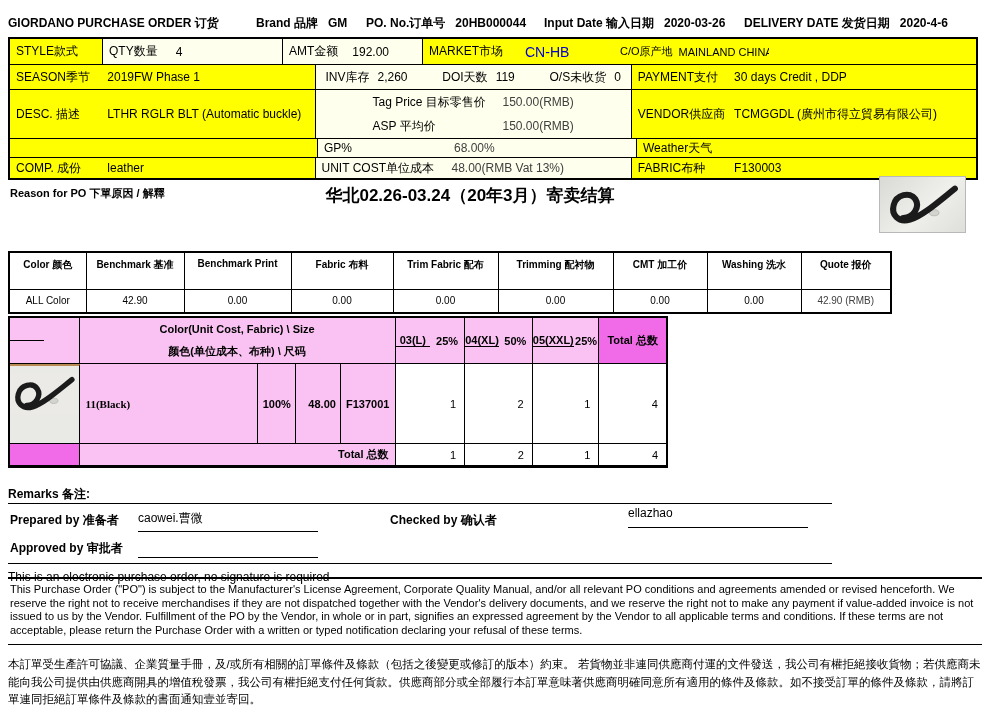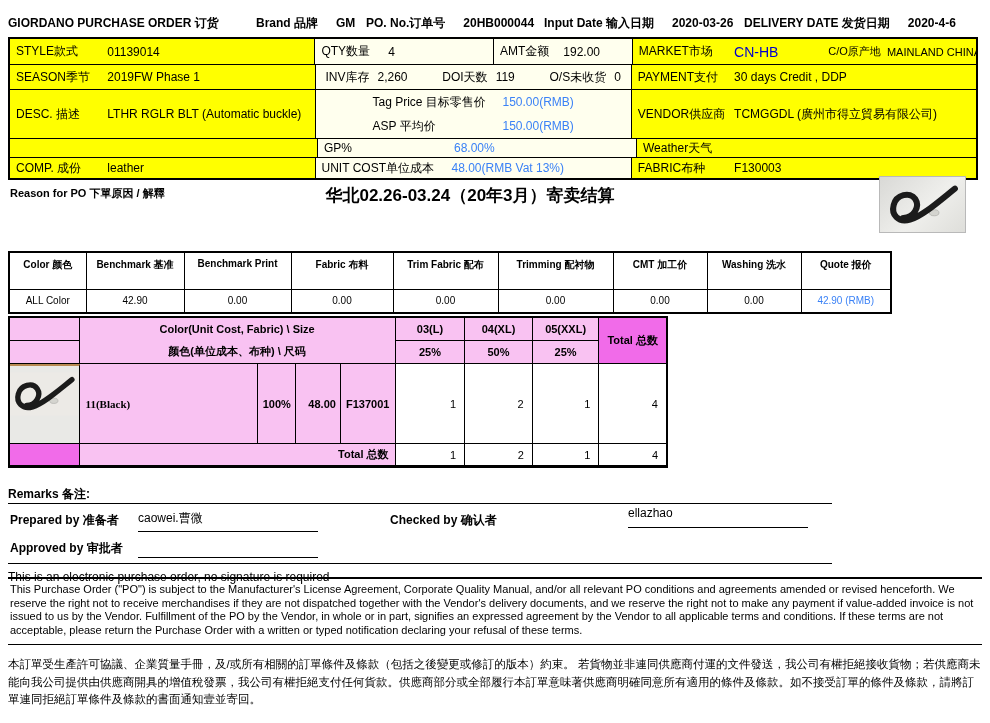--- a/index.html
+++ b/index.html
@@ -3,30 +3,30 @@
 <meta charset="utf-8">
 <style>
   * { box-sizing: border-box; margin: 0; padding: 0; }
   html,body { background:#fff; }
   body { font-family:"Liberation Sans","DejaVu Sans",sans-serif; color:#000; }
   .page { position:relative; width:990px; height:723px; background:#fff; overflow:hidden; }
 
   
   .tophdr { position:absolute; top:12px; left:8px; width:974px; height:22px; font-weight:bold; font-size:12px; }
   .tophdr .itm { position:absolute; top:3px; white-space:nowrap; }
-  .itm .v { margin-left:18px; }
+  .itm .v { margin-left:10px; }
 
   
   .ig { position:absolute; top:37px; left:8px; width:970px; border:2px solid #000; font-size:12px; font-weight:normal; background:#FFFF00; }
   .igrow { display:flex; border-bottom:1px solid #000; }
   .igrow:last-child { border-bottom:none; }
   .cell { padding:0 6px; display:flex; align-items:center; background:#FFFF00; white-space:nowrap; overflow:hidden; }
   .cream { background:#FFFFEE; }
   .bl { border-left:1px solid #000; }
-  .red { color:#3b82f6; }
+  .red { color:#404040; }
   .blueval { color:#0000CC; font-size:14px; }
   .pair .plab { }
   .pair .pv14 { margin-left:14px; }
   .pair .pv18 { margin-left:18px; }
   .fixpair .plab { width:130px; flex:none; }
   .fit { font-size:11px; }
   .midcol { display:flex; flex-direction:column; padding:0; }
   .midcol .half { flex:1; display:flex; align-items:center; padding:0 6px; white-space:nowrap; }
   .spread { justify-content:space-between; padding:0 10px; }
 
@@ -43,21 +43,21 @@
   .qt tr.b td { height:24px; vertical-align:middle; }
 
   
   .st { position:absolute; top:316px; left:8px; width:660px; border:2px solid #000; border-bottom-width:3px; font-size:11px; font-weight:bold; background:#fff; }
   .strow { display:flex; }
   .sc { border-right:1px solid #000; border-bottom:1px solid #000; background:#F9C2F2; display:flex; align-items:center; justify-content:center; overflow:hidden; white-space:nowrap;text-align:center; }
   .sc.last { border-right:none; }
   .strow.bottom .sc { border-bottom:none; }
   .dark { background:#F16BE9; }
   .white { background:#fff; font-weight:normal; }
-  .colhd { flex-direction:column; }
+  .colhd { flex-direction:row; }
   .colhd .t { flex:1; width:100%; display:flex; align-items:center; justify-content:center; border-bottom:1px solid #000; }
   .colhd .bt { flex:1; width:100%; display:flex; align-items:center; justify-content:center; }
   .nolinehd { flex-direction:column; }
   .nolinehd span { flex:1; display:flex; align-items:center; justify-content:center; }
   .jstart { justify-content:flex-start; padding-left:6px;font-family:Liberation Serif, serif; }
   .jend { justify-content:flex-end; padding-right:8px; }
   .jend4 { justify-content:flex-end; padding-right:4px; }
   .thumb { background:#e9e9e6; border-top:2px solid #b98a52; align-items:flex-start; justify-content:center; padding:0; }
 
   
@@ -87,21 +87,20 @@
     <span class="itm" style="left:248px"><span>Brand 品牌</span><span class="v">GM</span></span>
     <span class="itm" style="left:358px"><span>PO. No.订单号</span><span class="v">20HB000044</span></span>
     <span class="itm" style="left:536px"><span>Input Date 输入日期</span><span class="v">2020-03-26</span></span>
     <span class="itm" style="left:736px"><span>DELIVERY DATE 发货日期</span><span class="v">2020-4-6</span></span>
   </div>
 
   <div class="ig">
 
     <div class="igrow" style="height:26px">
       <div class="cell" style="width:92px">STYLE款式</div>
-      <div class="cell" style="width:215px">01139014</div>
       <div class="cell cream pair bl" style="width:180px">
           <span class="plab">QTY数量</span>
           <span class="pv18">4</span>
         </div>
       <div class="cell cream pair bl" style="width:140px">
           <span class="plab">AMT金额</span>
           <span class="pv14">192.00</span>
         </div>
       <div class="cell bl" style="width:97px">MARKET市场</div>
       <div class="cell blueval" style="width:95px">CN-HB</div>

